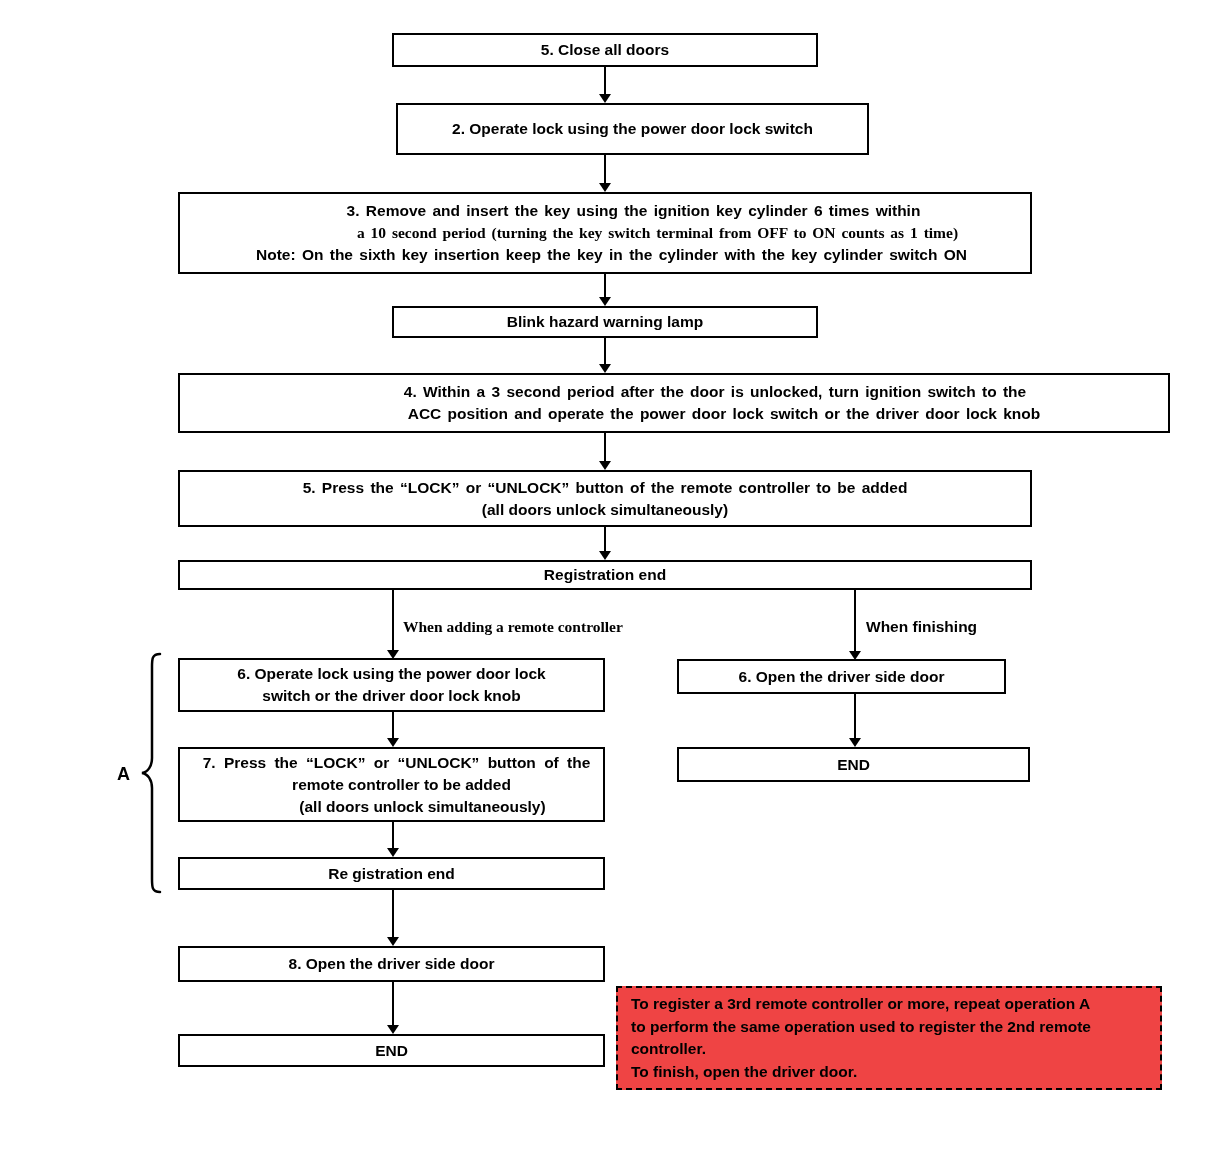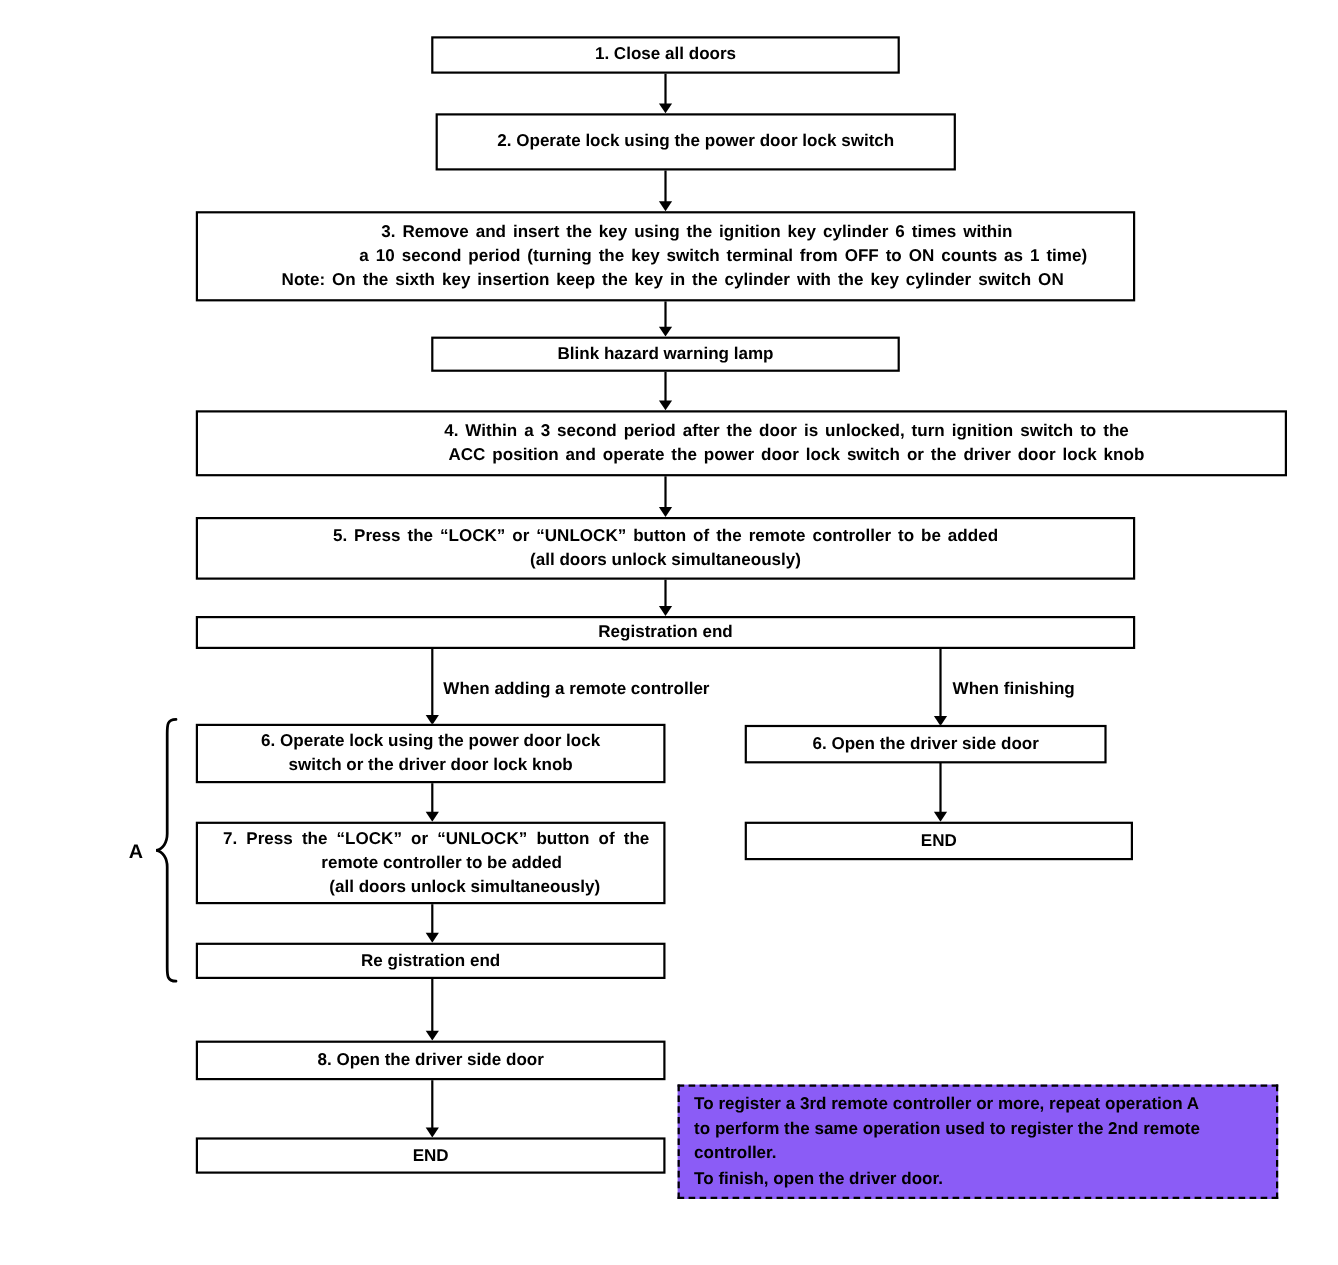--- a/index.html
+++ b/index.html
@@ -17,42 +17,42 @@
   .ws1{word-spacing:2px;}
   .ws2{word-spacing:4px;}
   .arrow{position:absolute;width:12px;}
   .arrow::before{content:"";position:absolute;left:5px;top:0;bottom:7px;width:2px;background:#000;}
   .arrow::after{content:"";position:absolute;left:0;bottom:0;width:0;height:0;
     border-left:6px solid transparent;border-right:6px solid transparent;border-top:9px solid #000;}
   .blabel{position:absolute;font-size:15.5px;white-space:nowrap;}
   .loop-label{position:absolute;font-size:18px;line-height:20px;}
   .brace{position:absolute;}
   .note{
-    position:absolute;box-sizing:border-box;border:2px dashed #000;background:#8b5cf6;
+    position:absolute;box-sizing:border-box;border:2px dashed #000;background:#ef4444;
     font-size:15.5px;line-height:22.5px;padding:5px 10px 0 13px;text-align:left;
   }
 </style>
 </head>
 <body>
 
 <div class="canvas">
 
   <div class="node" style="left:392px;top:33px;width:426px;height:34px;">
-    <div class="line">1. Close all doors</div>
+    <div class="line">5. Close all doors</div>
   </div>
   <div class="arrow" style="left:599px;top:67px;height:36px;"></div>
 
   <div class="node" style="left:396px;top:103px;width:473px;height:52px;">
     <div class="line">2. Operate lock using the power door lock switch</div>
   </div>
   <div class="arrow" style="left:599px;top:155px;height:37px;"></div>
 
   <div class="node la" style="left:178px;top:192px;width:854px;height:82px;">
     <div class="line ws1" style="margin-left:57px;">3. Remove and insert the key using the ignition key cylinder 6 times within</div>
-    <div class="line ws1" style="margin-left:105px;">a 10 second period (turning the key switch terminal from OFF to ON counts as 1 time)</div>
+    <div class="line ws1" style="margin-left:105px;font-family:Liberation Serif, serif;">a 10 second period (turning the key switch terminal from OFF to ON counts as 1 time)</div>
     <div class="line ws1" style="margin-left:13px;">Note: On the sixth key insertion keep the key in the cylinder with the key cylinder switch ON</div>
   </div>
   <div class="arrow" style="left:599px;top:274px;height:32px;"></div>
 
   <div class="node" style="left:392px;top:306px;width:426px;height:32px;">
     <div class="line">Blink hazard warning lamp</div>
   </div>
   <div class="arrow" style="left:599px;top:338px;height:35px;"></div>
 
   <div class="node la" style="left:178px;top:373px;width:992px;height:60px;">
@@ -66,21 +66,21 @@
     <div class="line">(all doors unlock simultaneously)</div>
   </div>
   <div class="arrow" style="left:599px;top:527px;height:33px;"></div>
 
   <div class="node" style="left:178px;top:560px;width:854px;height:30px;">
     <div class="line">Registration end</div>
   </div>
 
   <div class="arrow" style="left:387px;top:590px;height:69px;"></div>
   <div class="arrow" style="left:849px;top:590px;height:70px;"></div>
-  <div class="blabel" style="left:403px;top:618px;">When adding a remote controller</div>
+  <div class="blabel" style="left:403px;top:618px;font-family:Liberation Serif, serif;">When adding a remote controller</div>
   <div class="blabel" style="left:866px;top:618px;">When finishing</div>
 
   <div class="node" style="left:178px;top:658px;width:427px;height:54px;">
     <div class="line">6. Operate lock using the power door lock</div>
     <div class="line">switch or the driver door lock knob</div>
   </div>
   <div class="arrow" style="left:387px;top:712px;height:35px;"></div>
 
   <div class="node" style="left:677px;top:659px;width:329px;height:35px;">
     <div class="line">6. Open the driver side door</div>

